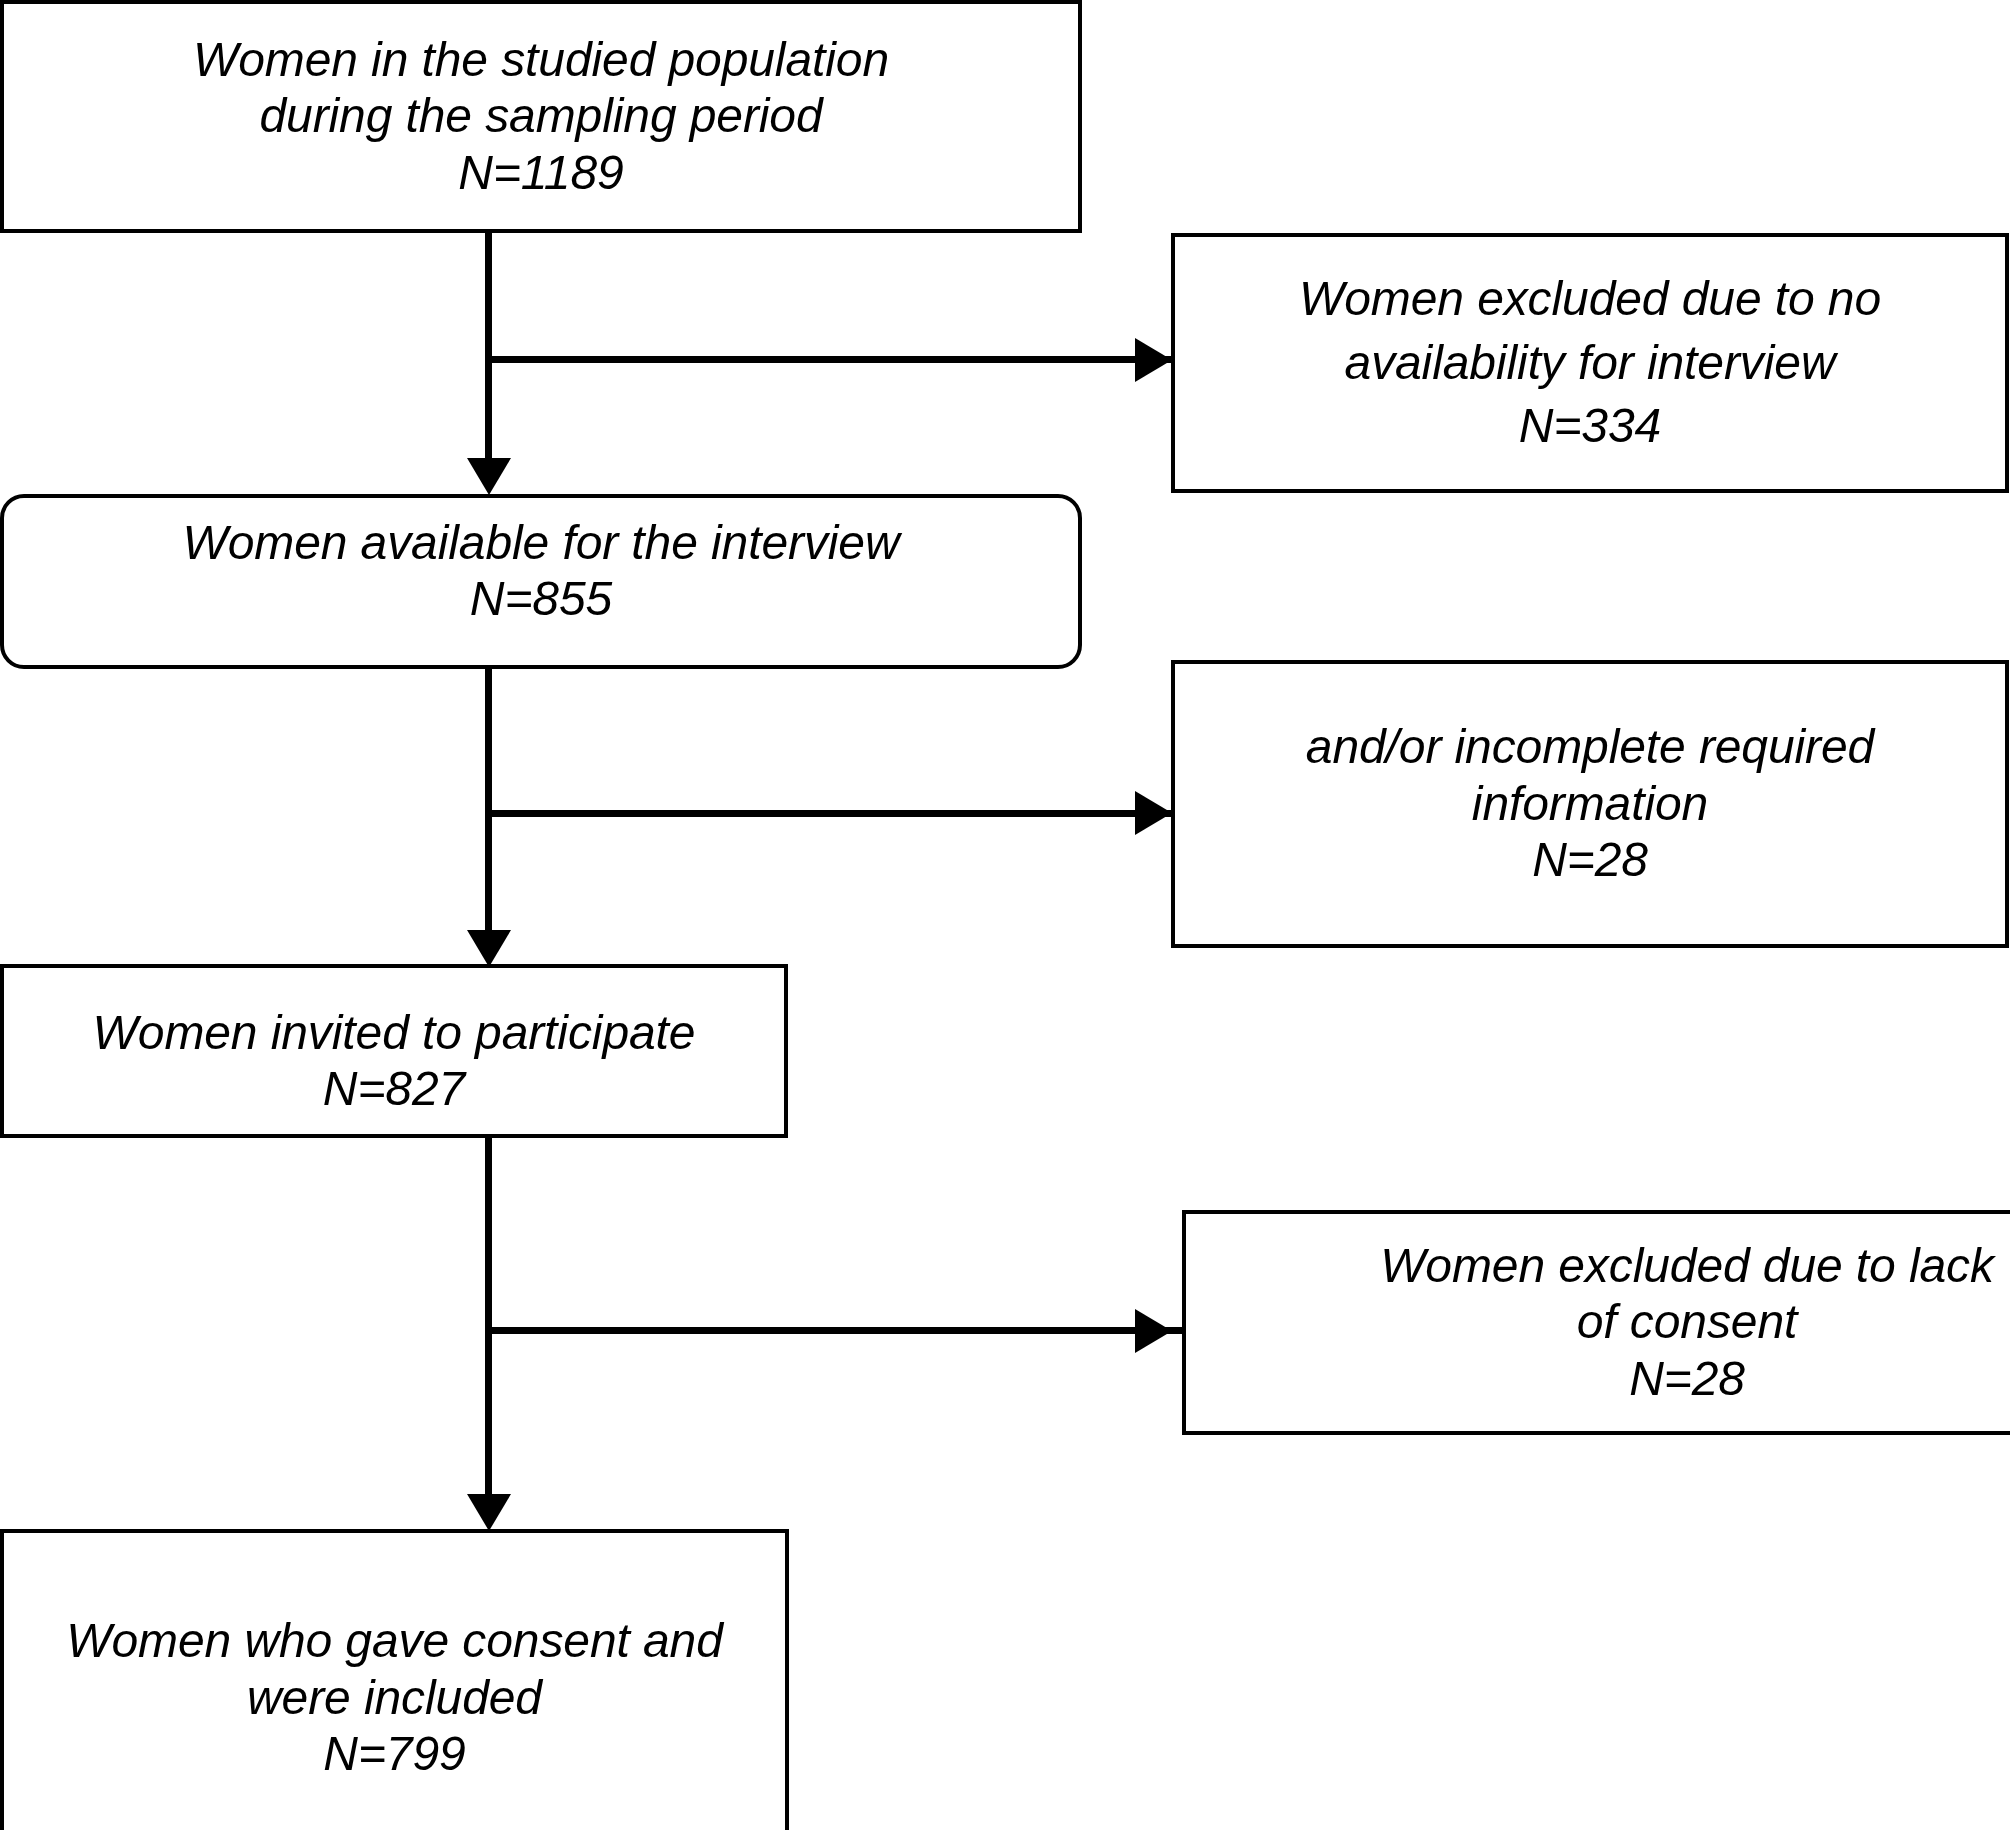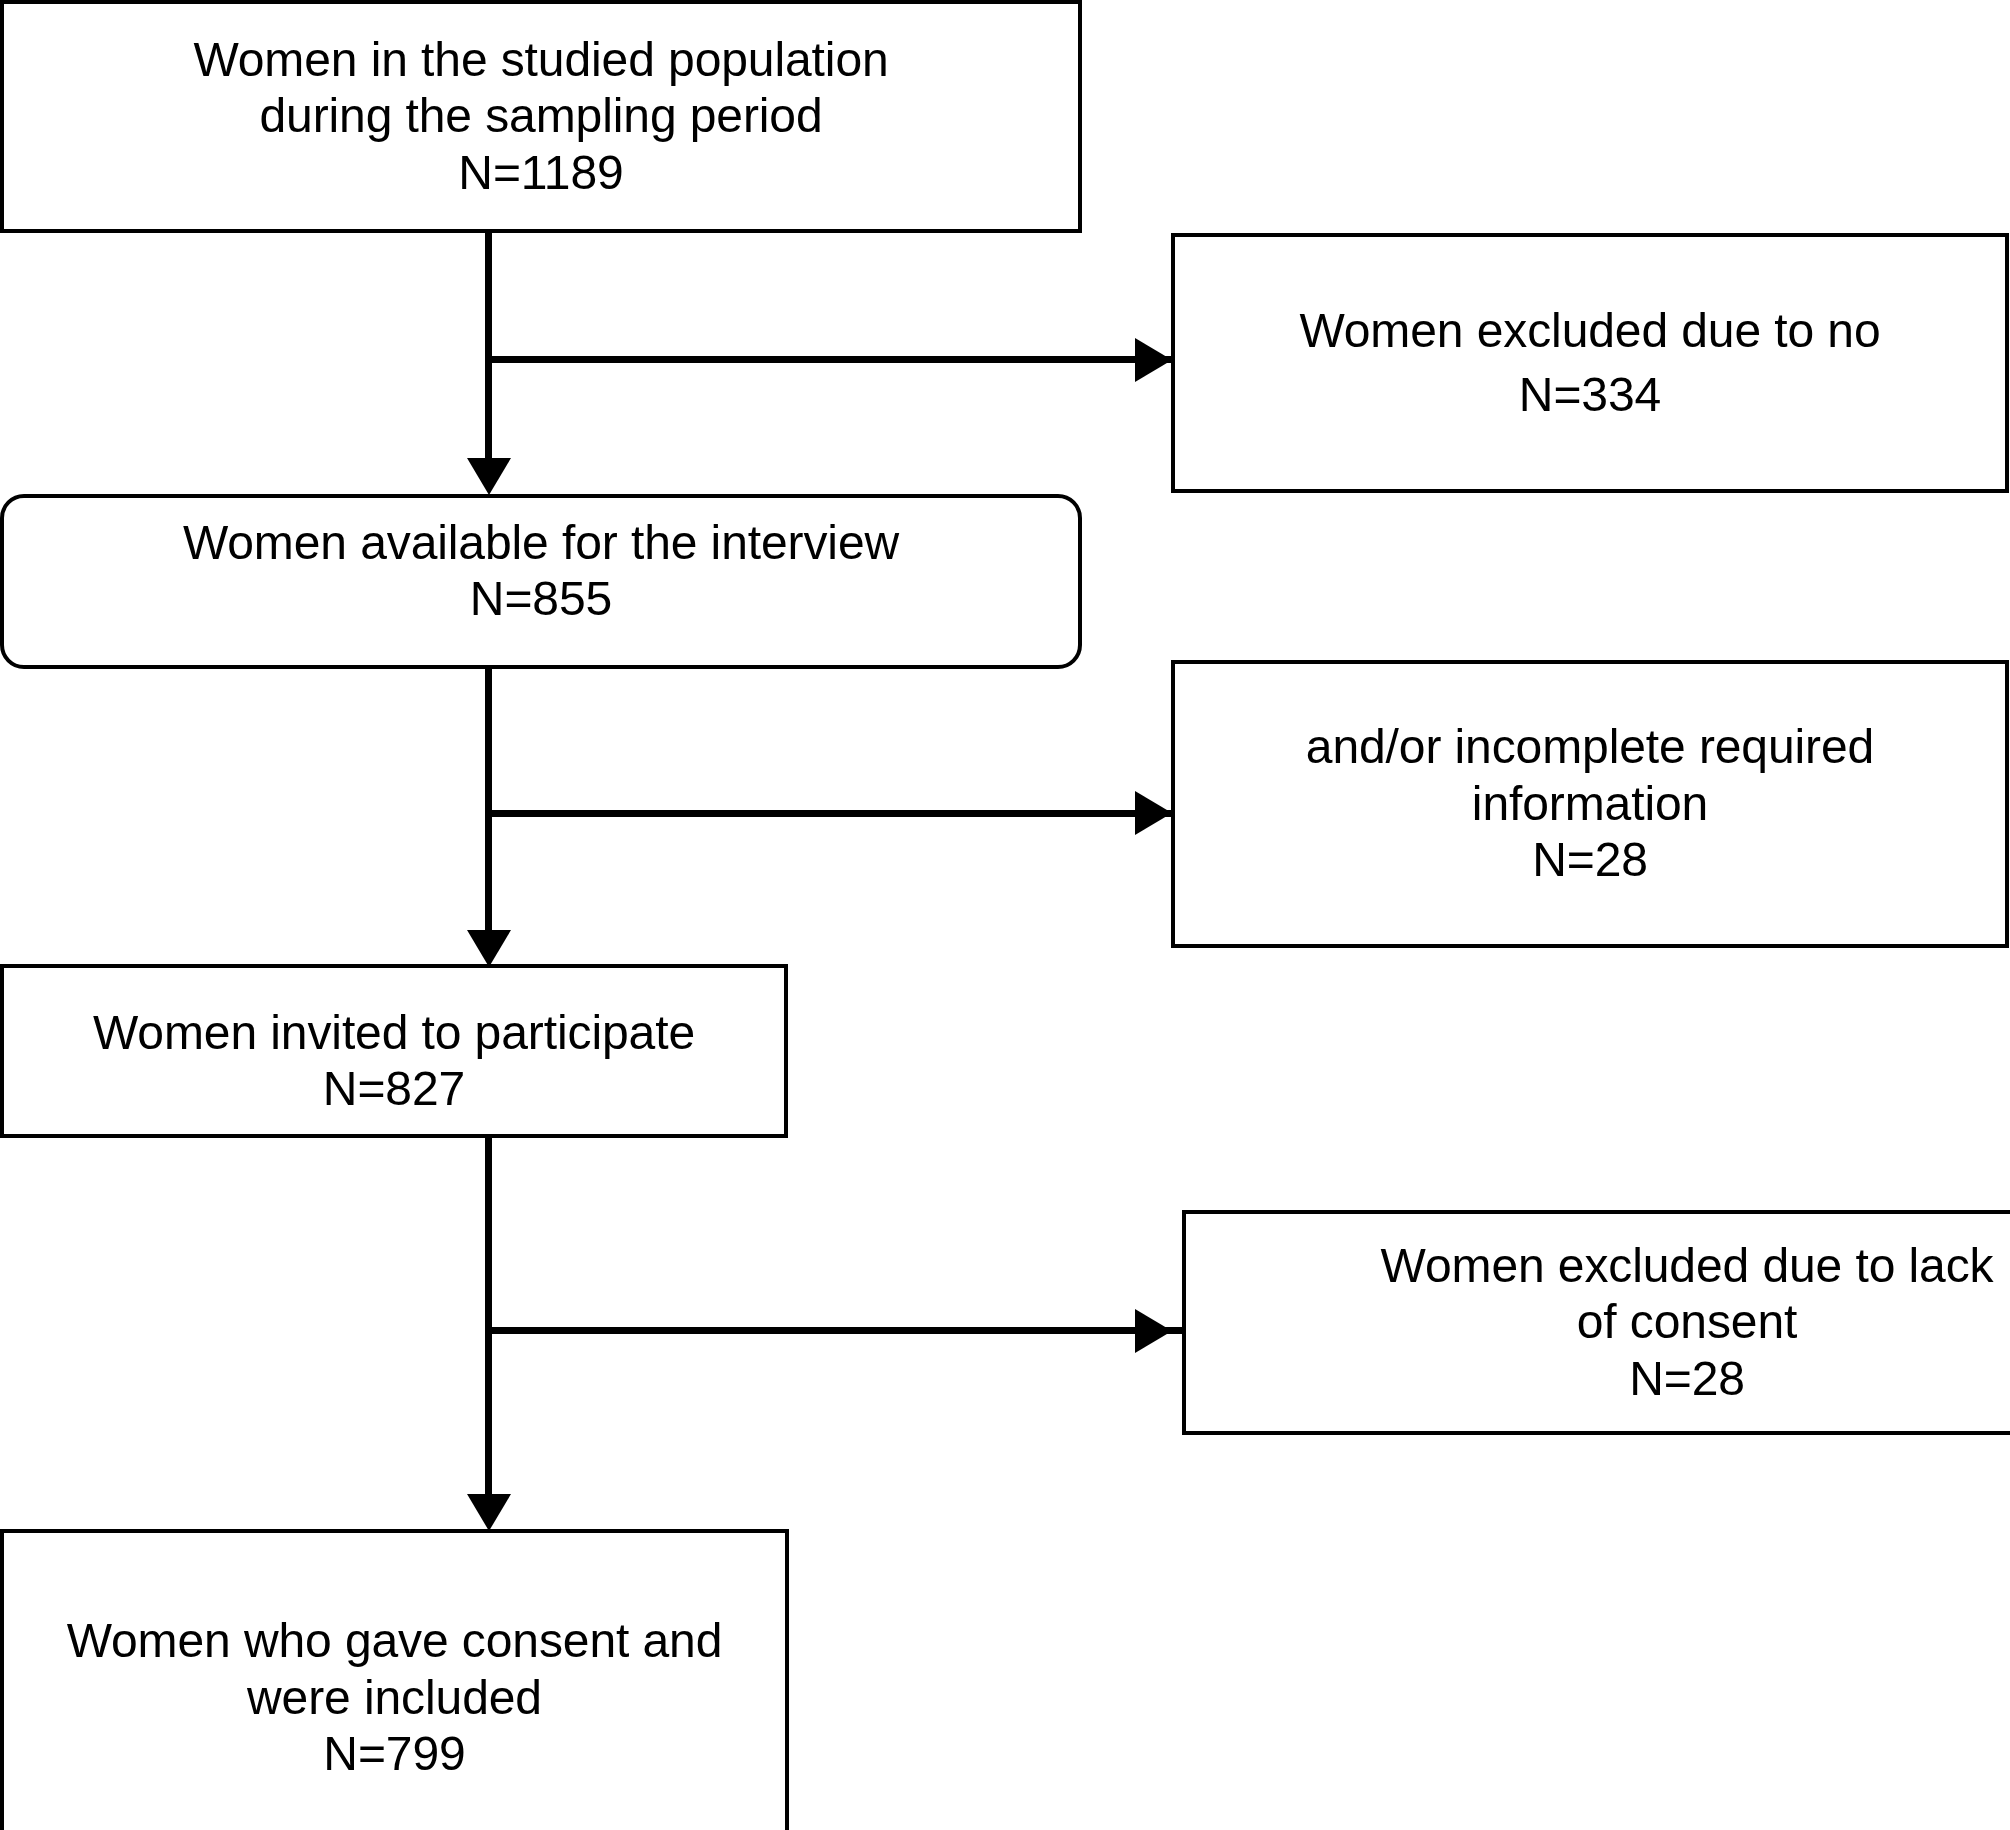--- a/index.html
+++ b/index.html
@@ -19,20 +19,21 @@
   .node {
     position: absolute;
     box-sizing: border-box;
     border: 4.6px solid #000000;
     background: #ffffff;
     display: flex;
     flex-direction: column;
     align-items: center;
     justify-content: center;
     z-index: 3;
+    font-style: italic;
   }
   .node .line {
     display: block;
     white-space: nowrap;
     color: #000000;
     font-size: 48px;
     line-height: 1.18;
     text-align: center;
     letter-spacing: -0.1px;
   }
@@ -166,20 +167,21 @@
   </div>
 
   <div class="node" id="box-included">
     <span class="line">Women who gave consent and</span>
     <span class="line">were included</span>
     <span class="line">N=799</span>
   </div>
 
   <div class="node" id="box-excl-availability">
     <span class="line">Women excluded due to no</span>
+    <span class="line">availability for interview</span>
     <span class="line">N=334</span>
   </div>
 
   <div class="node" id="box-excl-information">
     <span class="line">and/or incomplete required</span>
     <span class="line">information</span>
     <span class="line">N=28</span>
   </div>
 
   <div class="node" id="box-excl-consent">

